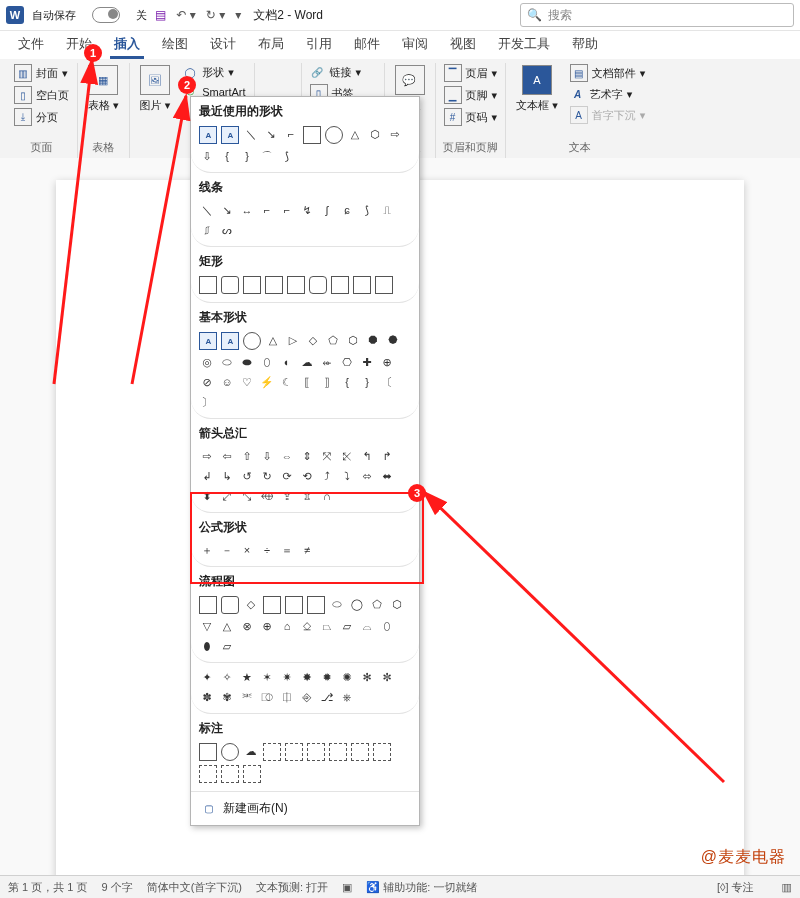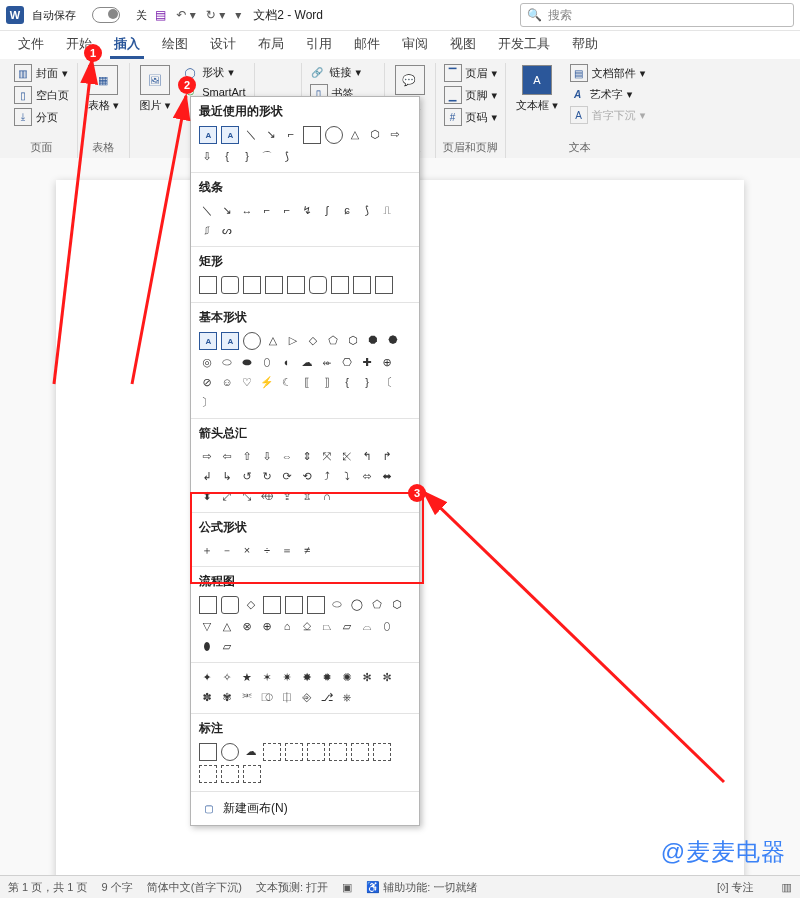--- a/index.html
+++ b/index.html
@@ -23,34 +23,34 @@
 .group-label{text-align:center;font-size:11px;color:#666;padding:2px 0 4px;}
 .btn-col{display:flex;flex-direction:column;gap:2px;font-size:11px;}
 .btn-row{display:flex;align-items:center;gap:4px;white-space:nowrap;padding:1px 2px;}
 .big-btn{display:flex;flex-direction:column;align-items:center;gap:3px;padding:2px 4px;font-size:11px;}
 .ic{width:16px;height:16px;display:inline-flex;align-items:center;justify-content:center;border:1px solid #888;color:#2b579a;font-size:10px;}
 .ic.noborder{border:none;}
 .big-ic{width:28px;height:28px;border:1px solid #888;display:flex;align-items:center;justify-content:center;color:#2b579a;}
 .doc-area{position:absolute;top:158px;left:0;right:0;bottom:22px;background:#f9f9f9;}
 .page{position:absolute;top:22px;left:56px;width:688px;height:700px;background:#fff;box-shadow:0 2px 8px rgba(0,0,0,.2);}
 .shapes-panel{position:absolute;top:96px;left:190px;width:228px;background:#fff;border:1px solid #b5b5b5;box-shadow:2px 2px 6px rgba(0,0,0,.25);z-index:50;font-size:12px;}
-.sp-section{border-bottom:1px solid #e3e3e3;padding:6px 8px 8px;}
+.sp-section{border-bottom:1px solid #e3e3e3;padding:6px 8px 8px;border-radius:20px;}
 .sp-title{font-weight:600;margin-bottom:6px;}
 .sp-grid{display:flex;flex-wrap:wrap;gap:4px 4px;}
 .shape{width:16px;height:16px;border:1px solid #555;display:inline-flex;align-items:center;justify-content:center;font-size:11px;color:#333;}
 .shape.txt{background:#e8f0fb;border-color:#2b579a;color:#2b579a;font-size:8px;font-weight:bold;letter-spacing:-1px;}
 .shape.round{border-radius:50%;}
 .shape.none{border:none;}
 .sp-footer{padding:8px 10px;display:flex;align-items:center;gap:6px;border-top:1px solid #e3e3e3;}
 .callout-box{position:absolute;border:2px solid #ff1a1a;z-index:60;pointer-events:none;}
 .call-badge{position:absolute;width:18px;height:18px;border-radius:50%;background:#ff1a1a;color:#fff;font-size:11px;font-weight:bold;display:flex;align-items:center;justify-content:center;z-index:70;}
 svg.arrows{position:absolute;top:0;left:0;z-index:65;pointer-events:none;}
 .statusbar{position:absolute;bottom:0;left:0;right:0;height:22px;background:#f3f3f3;border-top:1px solid #d0d0d0;display:flex;align-items:center;padding:0 8px;font-size:11px;color:#555;gap:14px;margin-top:48px;}
 .statusbar .right{margin-left:auto;display:flex;gap:28px;align-items:center;}
-.watermark{position:absolute;right:14px;bottom:30px;font-size:24px;color:#3b82f6;z-index:40;letter-spacing:1px;}
+.watermark{position:absolute;right:14px;bottom:30px;font-size:16px;color:#c2410c;z-index:40;letter-spacing:1px;}
 </style>
 </head>
 <body>
 
 <div class="titlebar">
   <div class="word-icon">W</div>
   <div class="autosave">
     <span>自动保存</span>
     <span class="toggle"></span>
     <span>关</span>

